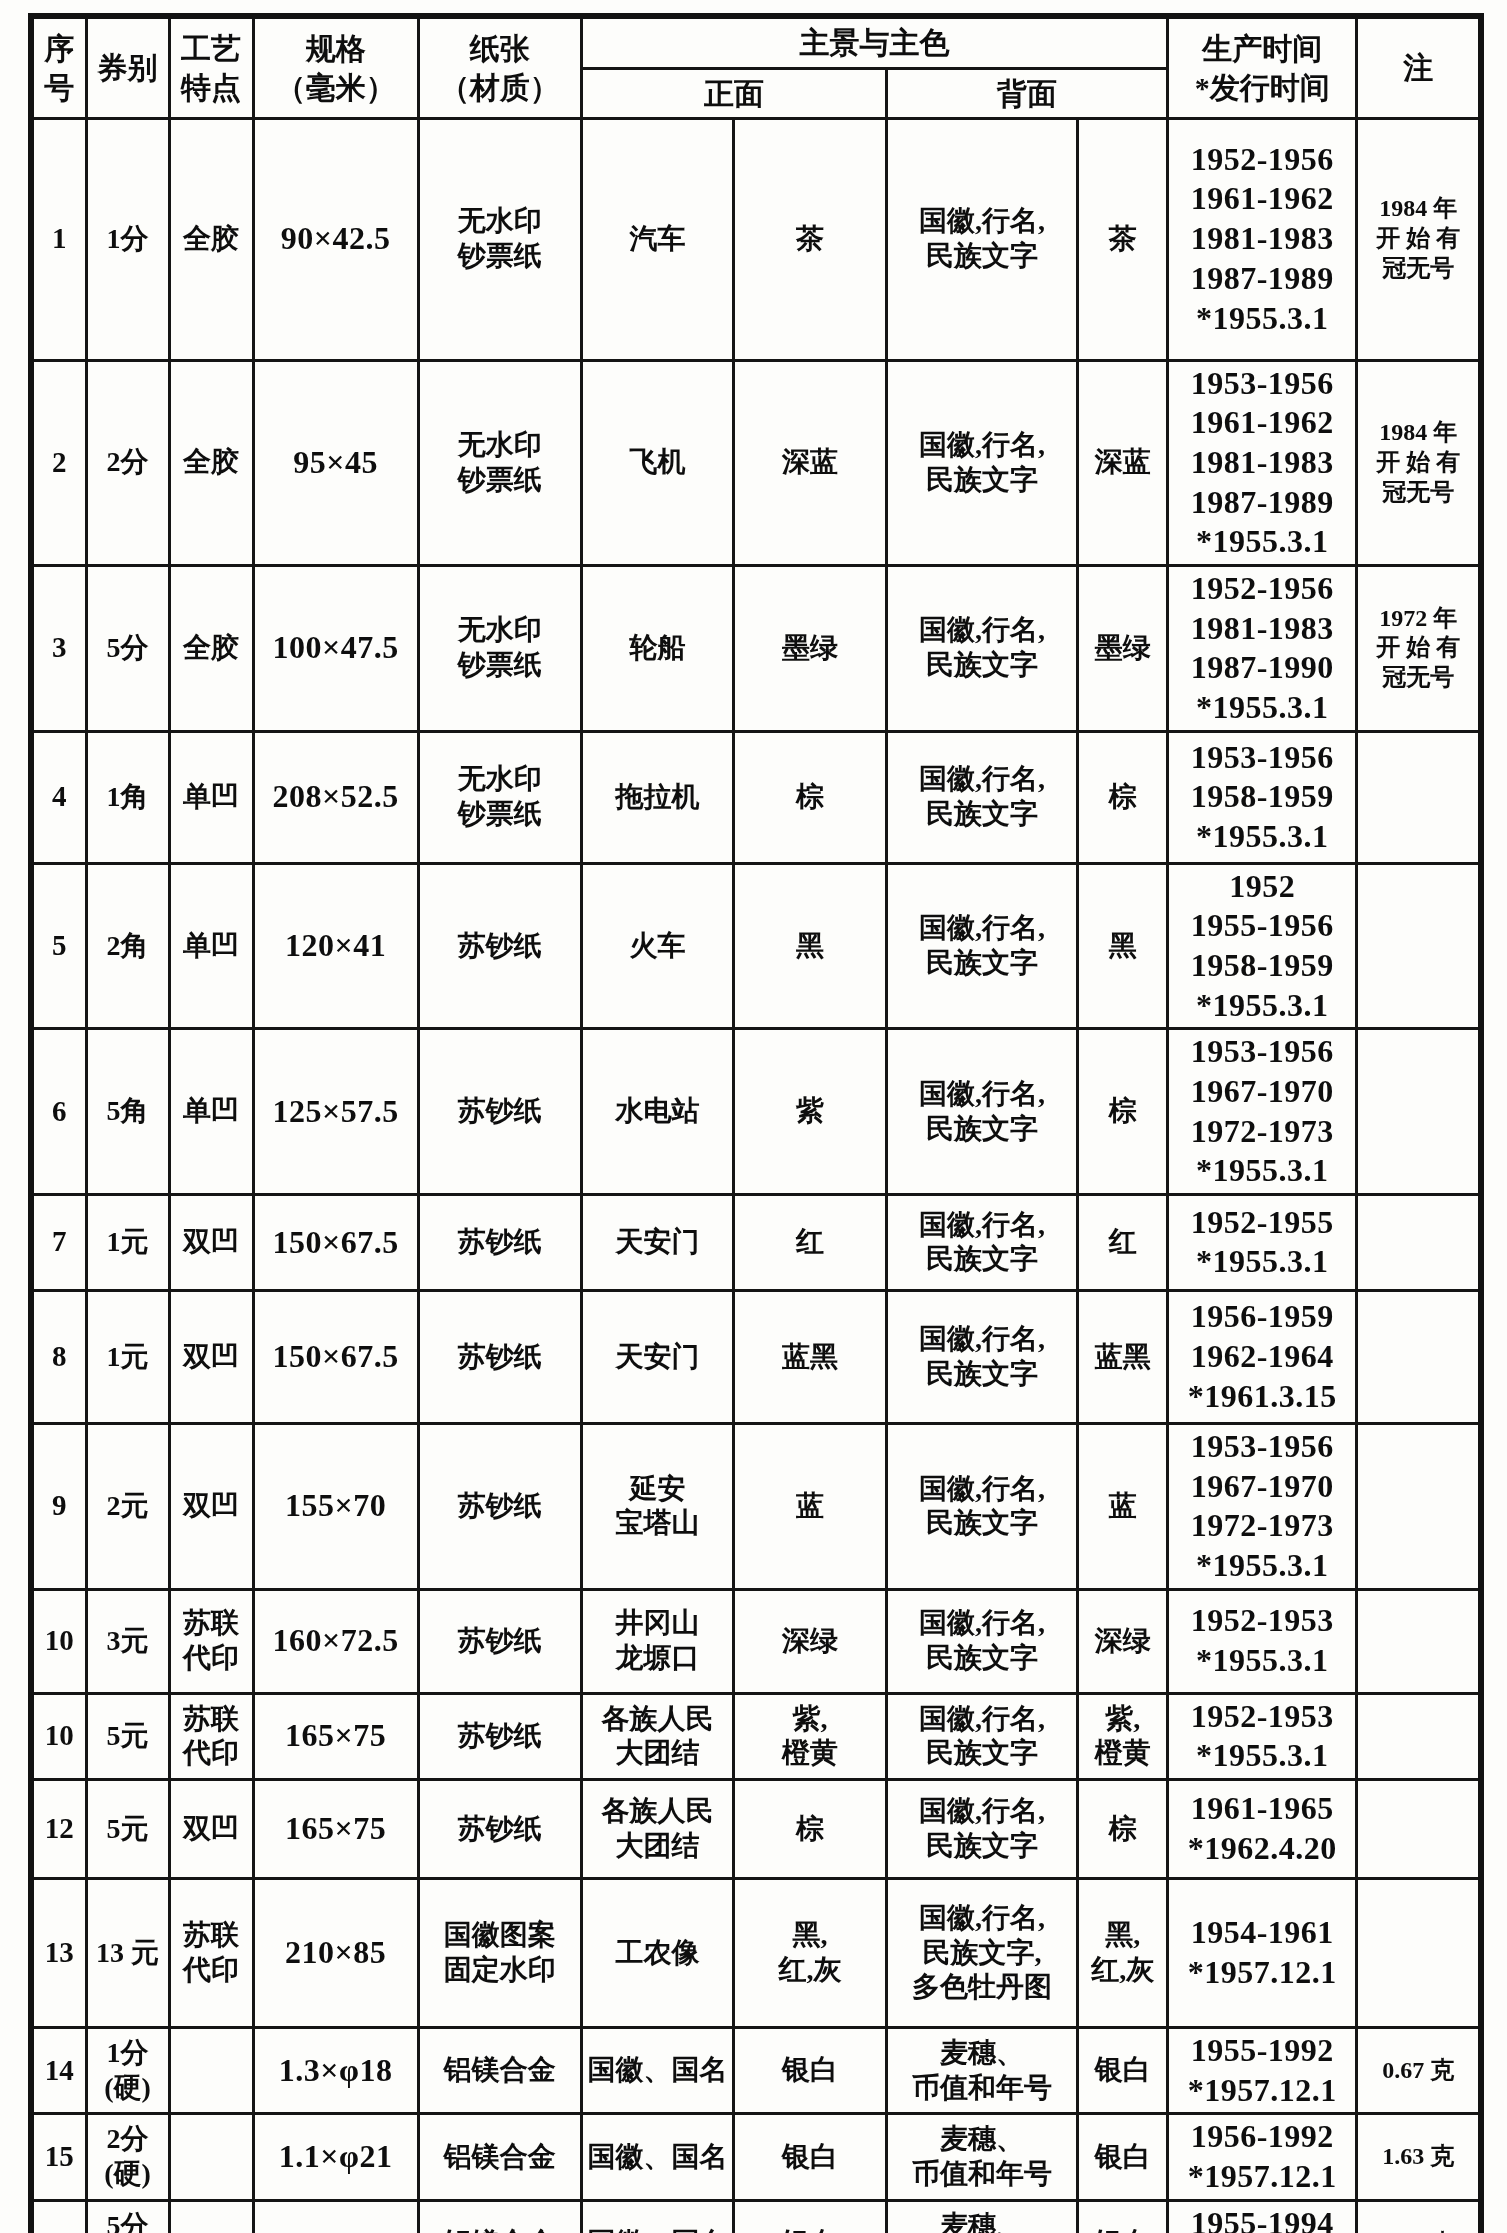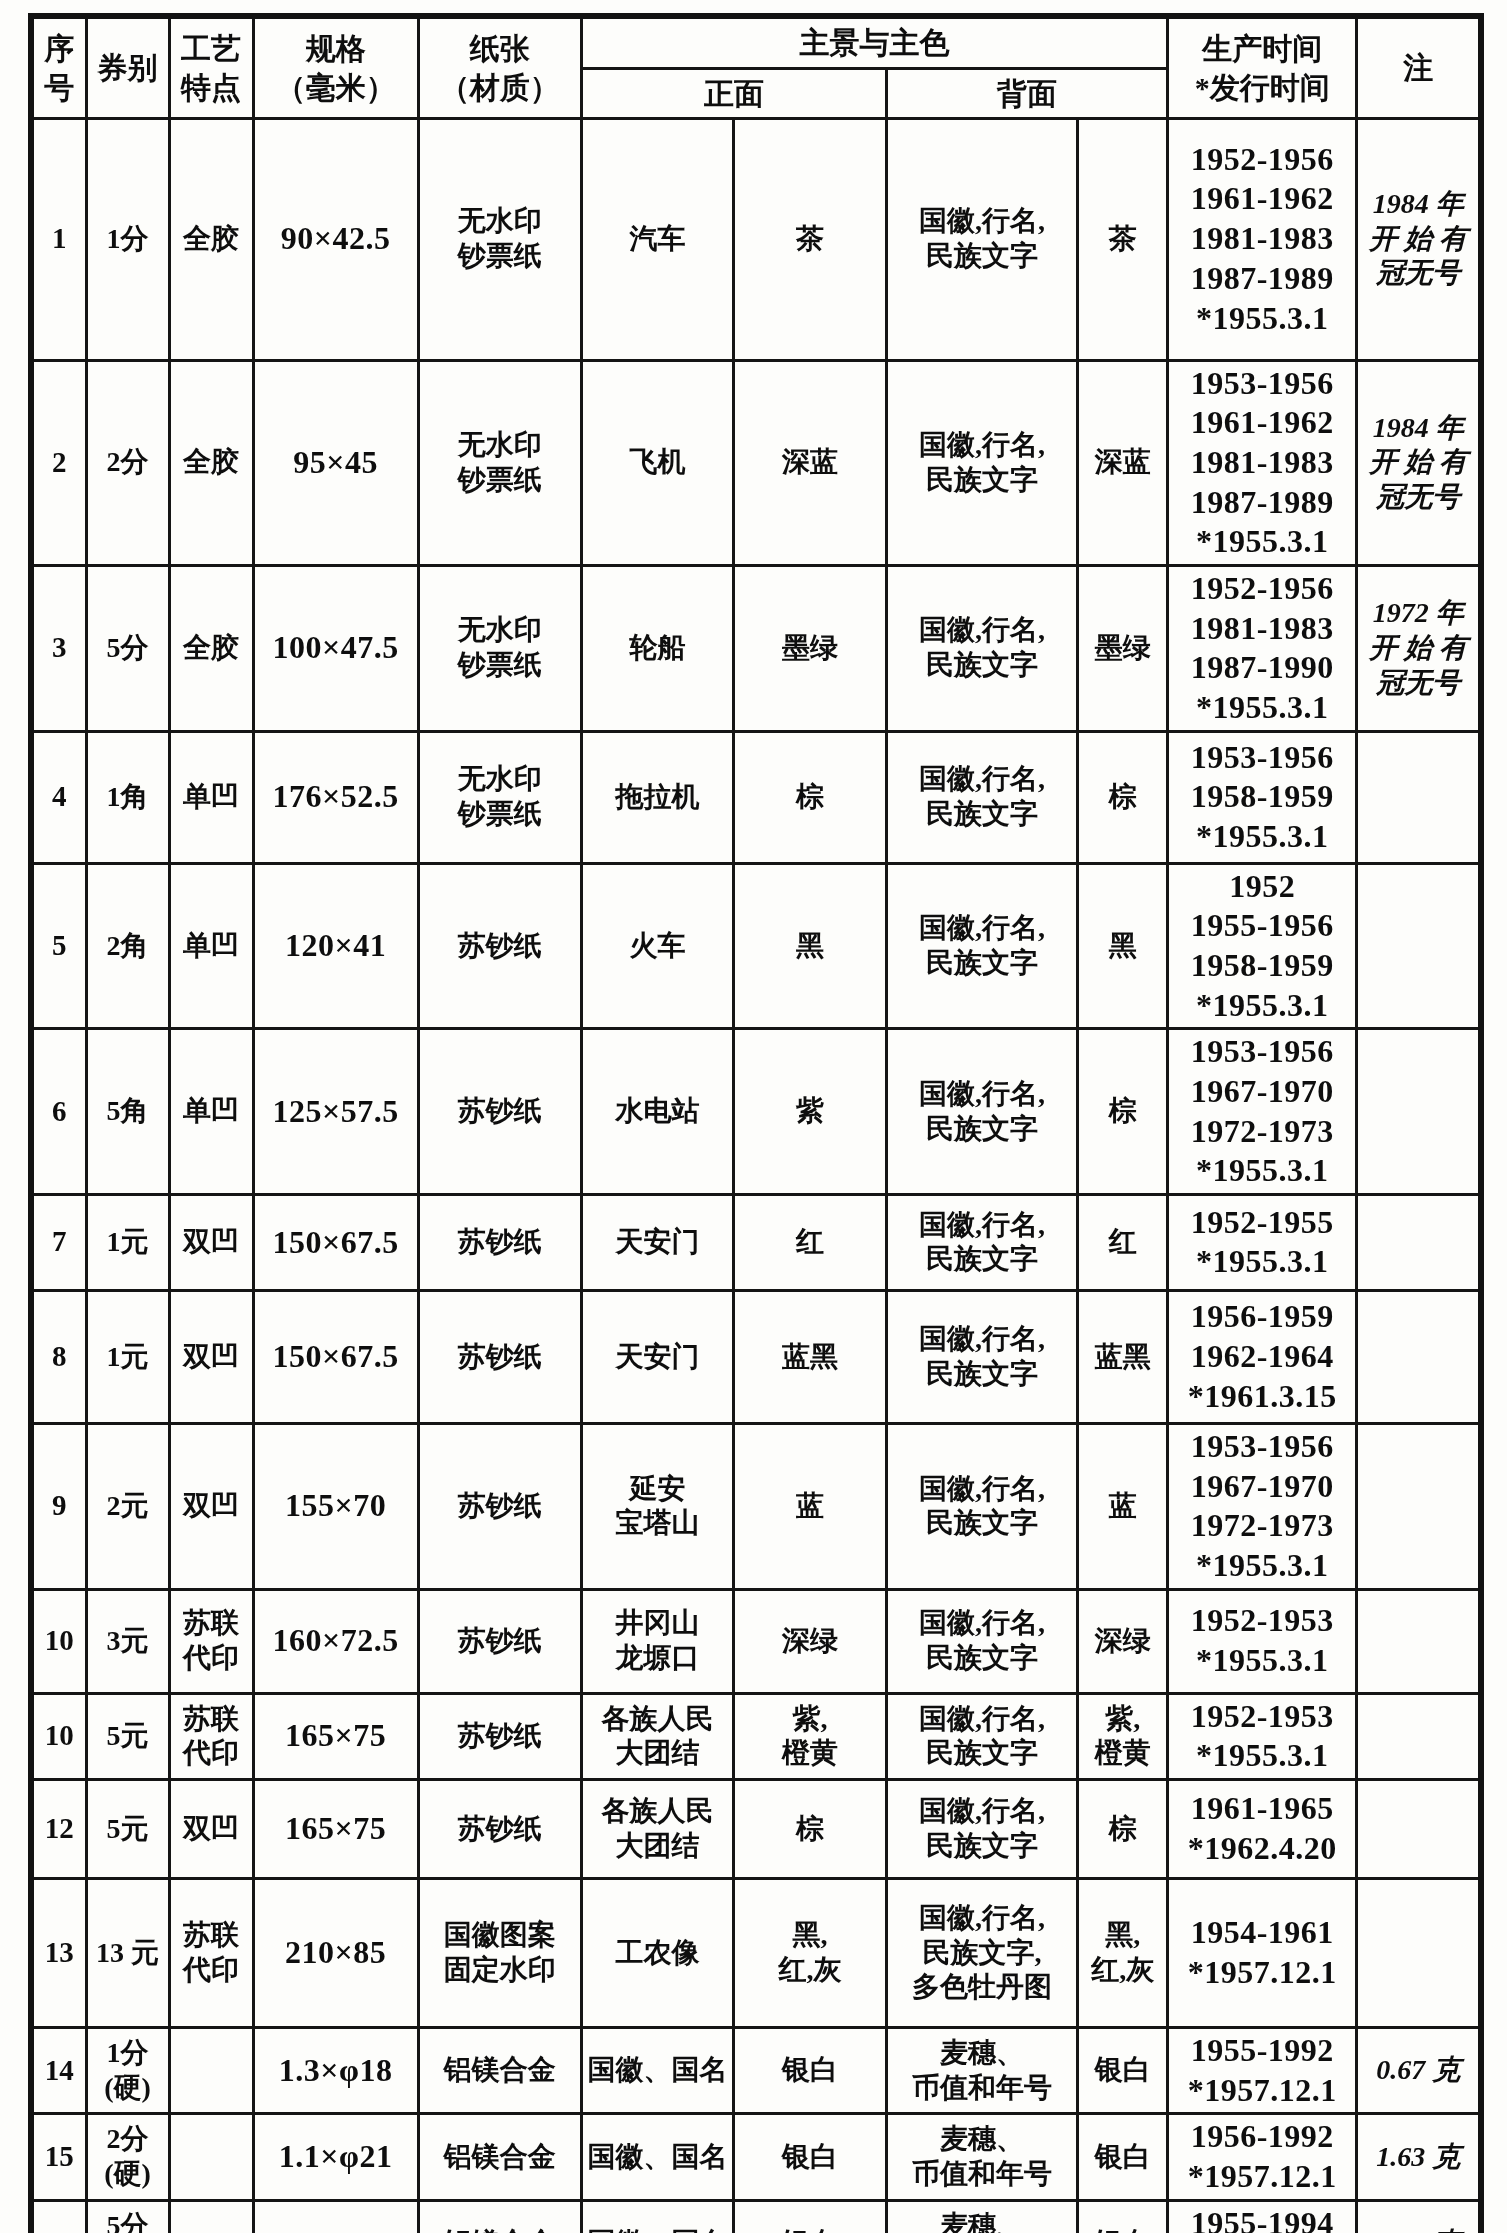--- a/index.html
+++ b/index.html
@@ -25,21 +25,21 @@
     white-space:pre-line;
     padding:2px 3px;
     color:#0e0e0e;
     font-weight:bold;
     overflow:hidden;
   }
   th { font-size:30px; line-height:1.3; }
   td { font-size:28px; line-height:1.24; }
   .c-serial { font-size:29px; }
   .c-size, .c-time { font-size:32px; letter-spacing:0.5px; }
-  .c-note { font-size:28px;font-style:italic; }
+  .c-note { font-size:24px; }
   thead tr.h1 { height:52px; }
   thead tr.h2 { height:50px; }
 </style>
 </head>
 <body>
 
 <div class="page">
   <table class="banknote">
     <colgroup>
       <col style="width:55px">
@@ -135,21 +135,21 @@
 1987-1990
 *1955.3.1</td>
           <td class="c-note">1972 年
 开 始 有
 冠无号</td>
         </tr>
         <tr style="height: 132px;">
           <td class="c-serial">4</td>
           <td class="c-denom">1角</td>
           <td class="c-craft">单凹</td>
-          <td class="c-size">176×52.5</td>
+          <td class="c-size">208×52.5</td>
           <td class="c-paper">无水印
 钞票纸</td>
           <td class="c-front_scene">拖拉机</td>
           <td class="c-front_color">棕</td>
           <td class="c-back_scene">国徽,行名,
 民族文字</td>
           <td class="c-back_color">棕</td>
           <td class="c-time">1953-1956
 1958-1959
 *1955.3.1</td>

